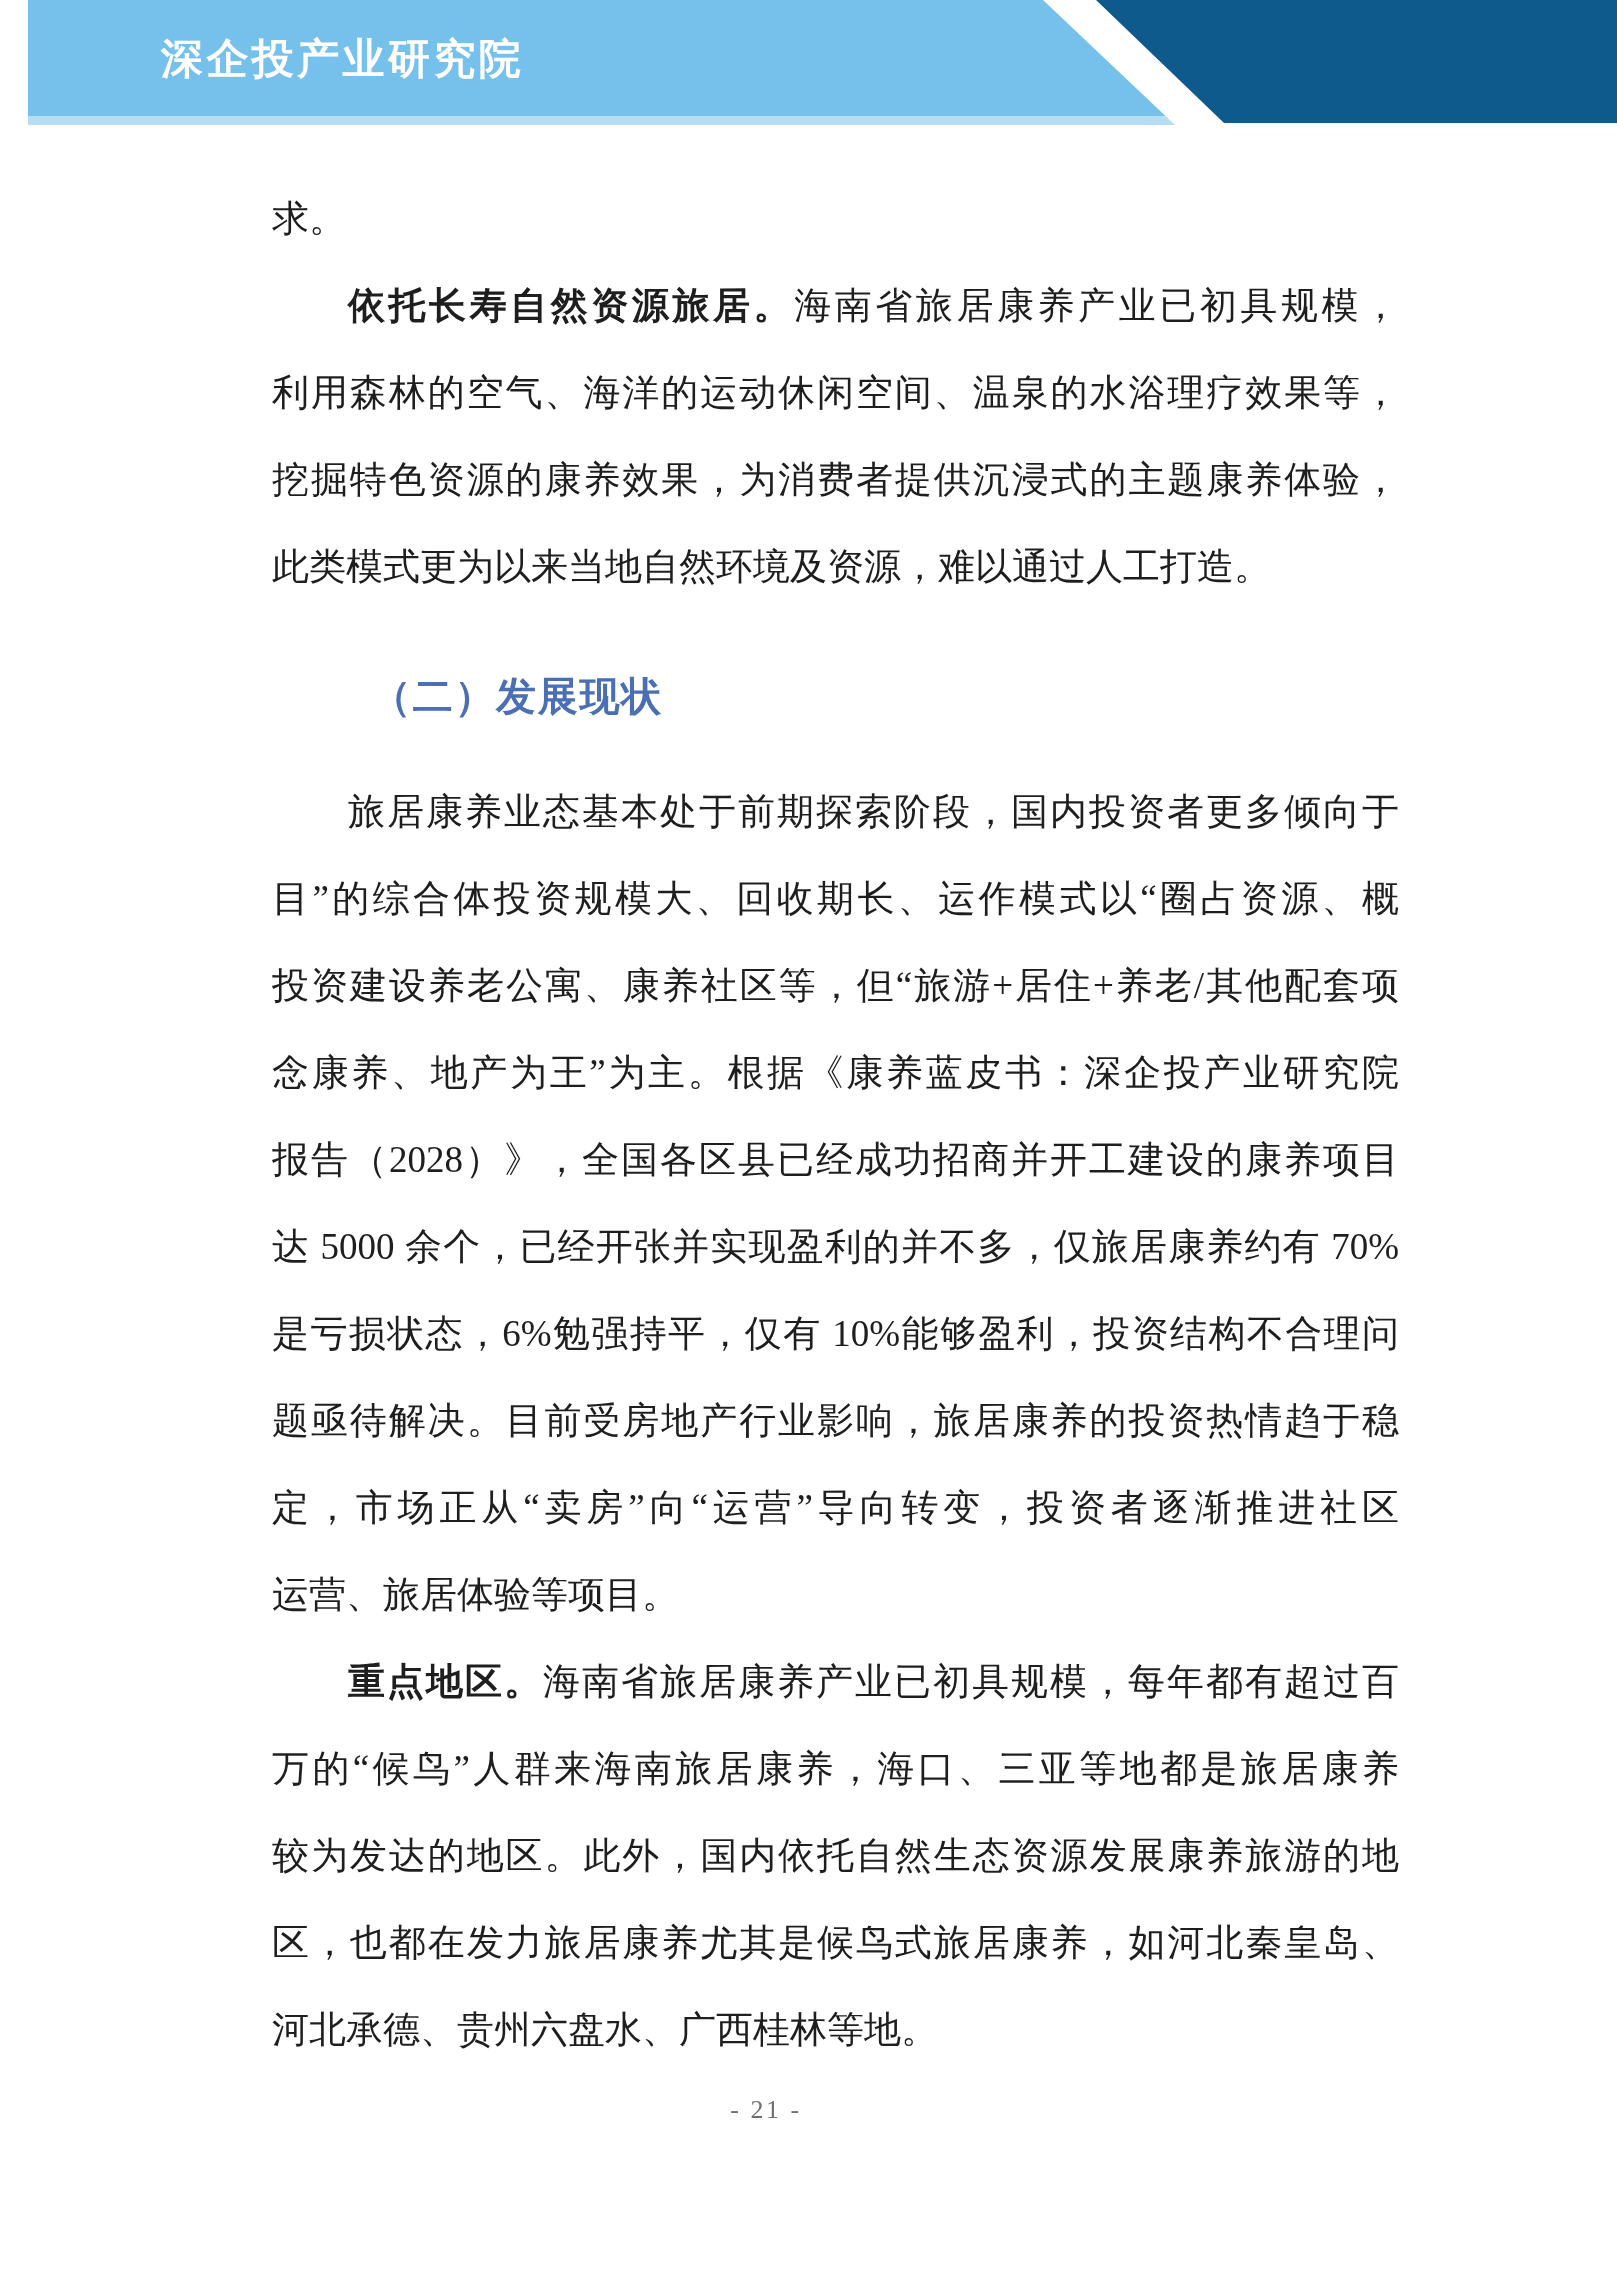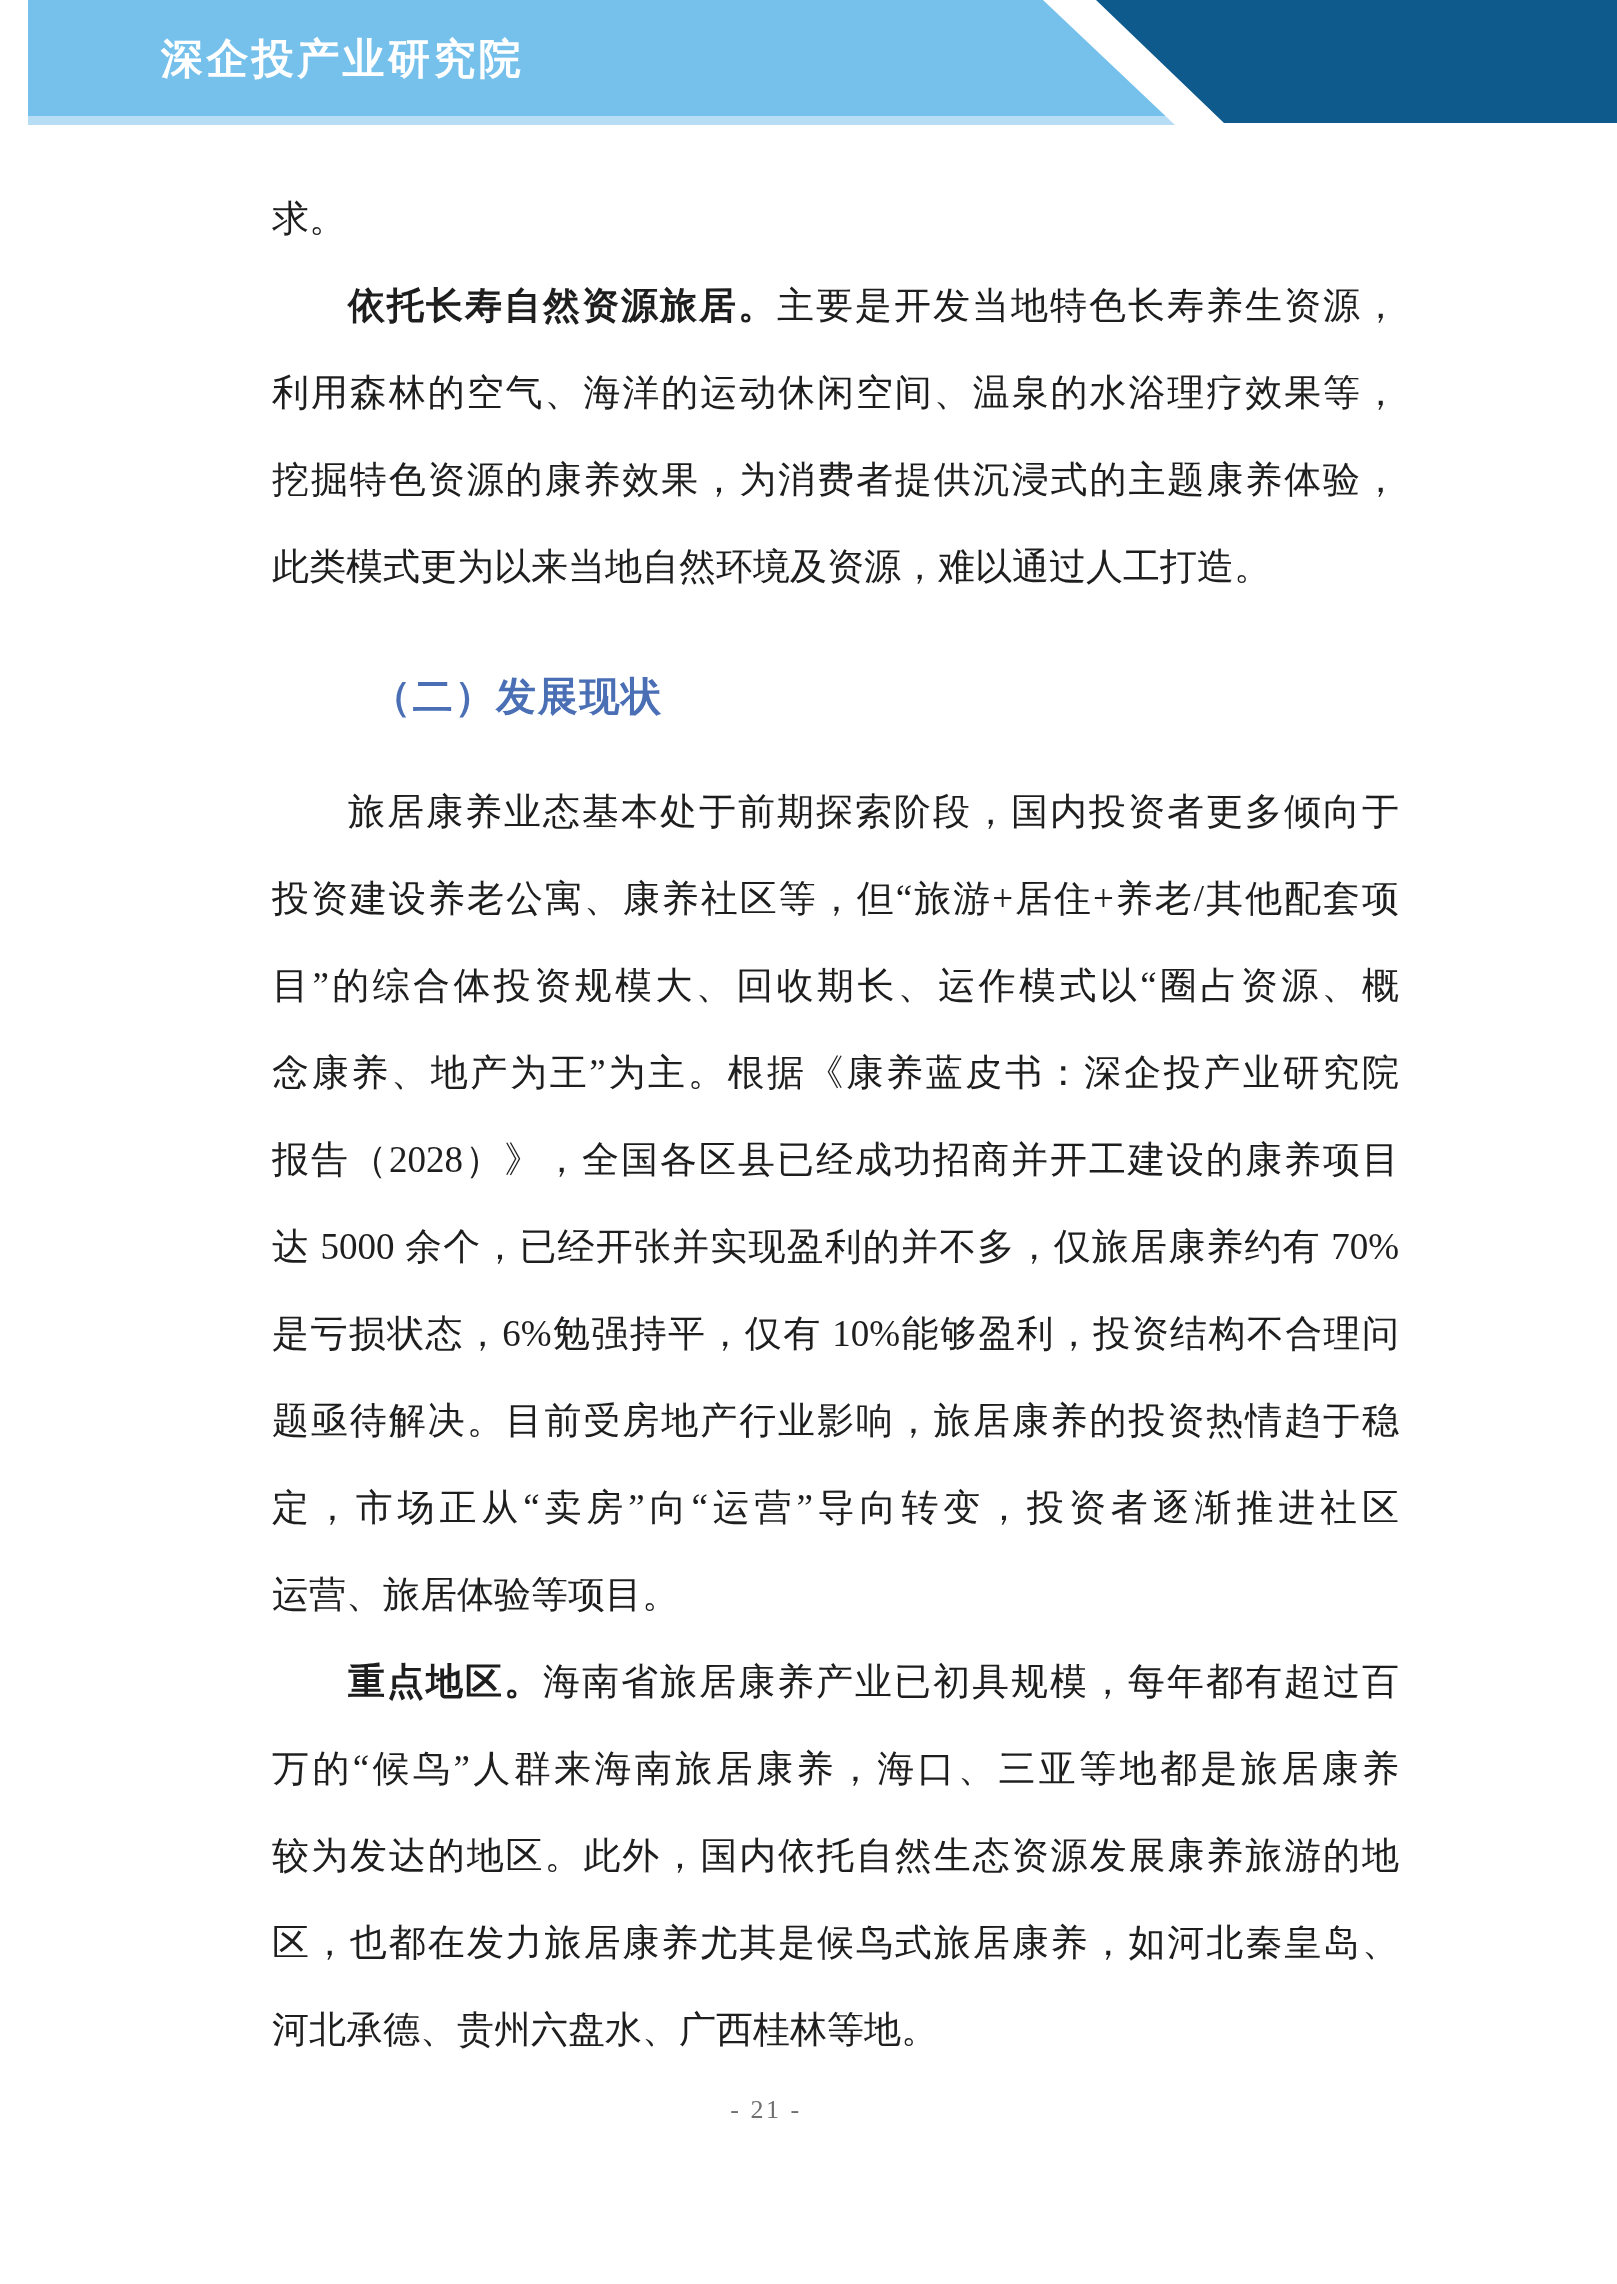--- a/index.html
+++ b/index.html
@@ -95,28 +95,28 @@
 <div class="page">
 
   <header class="banner">
     <div class="banner-light"></div>
     <div class="banner-dark"></div>
     <div class="banner-title">深企投产业研究院</div>
   </header>
 
   <main class="doc-body">
       <div class="line last"><span class="seg">求。</span></div>
-      <div class="line full indent"><span class="seg bold">依托长寿自然资源旅居。</span><span class="seg">主要是开发当地特色长寿养生资源，</span></div>
+      <div class="line full indent"><span class="seg bold">依托长寿自然资源旅居。</span><span class="seg">海南省旅居康养产业已初具规模，</span></div>
       <div class="line full"><span class="seg">利用森林的空气、海洋的运动休闲空间、温泉的水浴理疗效果等，</span></div>
       <div class="line full"><span class="seg">挖掘特色资源的康养效果，为消费者提供沉浸式的主题康养体验，</span></div>
       <div class="line last"><span class="seg">此类模式更为以来当地自然环境及资源，难以通过人工打造。</span></div>
       <div class="section-heading">（二）发展现状</div>
       <div class="line full indent"><span class="seg">旅居康养业态基本处于前期探索阶段，国内投资者更多倾向于</span></div>
+      <div class="line full"><span class="seg">目”的综合体投资规模大、回收期长、运作模式以“圈占资源、概</span></div>
       <div class="line full"><span class="seg">投资建设养老公寓、康养社区等，但“旅游+居住+养老/其他配套项</span></div>
-      <div class="line full"><span class="seg">目”的综合体投资规模大、回收期长、运作模式以“圈占资源、概</span></div>
       <div class="line full"><span class="seg">念康养、地产为王”为主。根据《康养蓝皮书：深企投产业研究院</span></div>
       <div class="line full"><span class="seg">报告（2028）》，全国各区县已经成功招商并开工建设的康养项目</span></div>
       <div class="line full"><span class="seg">达 5000 余个，已经开张并实现盈利的并不多，仅旅居康养约有 70%</span></div>
       <div class="line full"><span class="seg">是亏损状态，6%勉强持平，仅有 10%能够盈利，投资结构不合理问</span></div>
       <div class="line full"><span class="seg">题亟待解决。目前受房地产行业影响，旅居康养的投资热情趋于稳</span></div>
       <div class="line full"><span class="seg">定，市场正从“卖房”向“运营”导向转变，投资者逐渐推进社区</span></div>
       <div class="line last"><span class="seg">运营、旅居体验等项目。</span></div>
       <div class="line full indent"><span class="seg bold">重点地区。</span><span class="seg">海南省旅居康养产业已初具规模，每年都有超过百</span></div>
       <div class="line full"><span class="seg">万的“候鸟”人群来海南旅居康养，海口、三亚等地都是旅居康养</span></div>
       <div class="line full"><span class="seg">较为发达的地区。此外，国内依托自然生态资源发展康养旅游的地</span></div>

